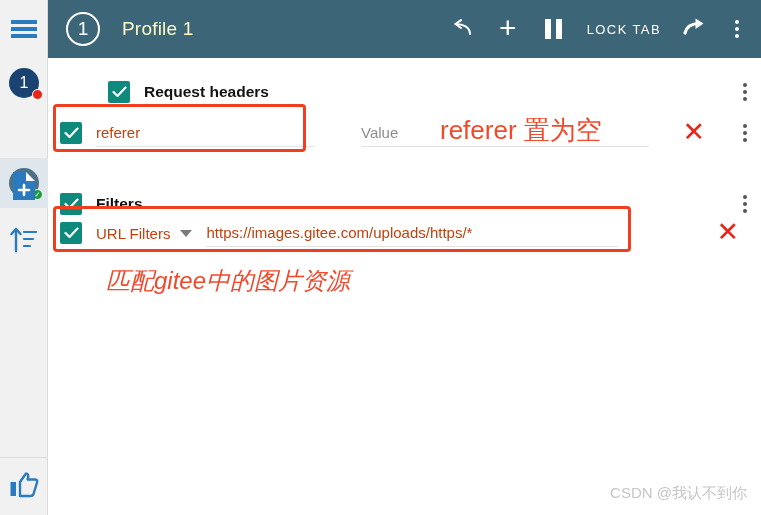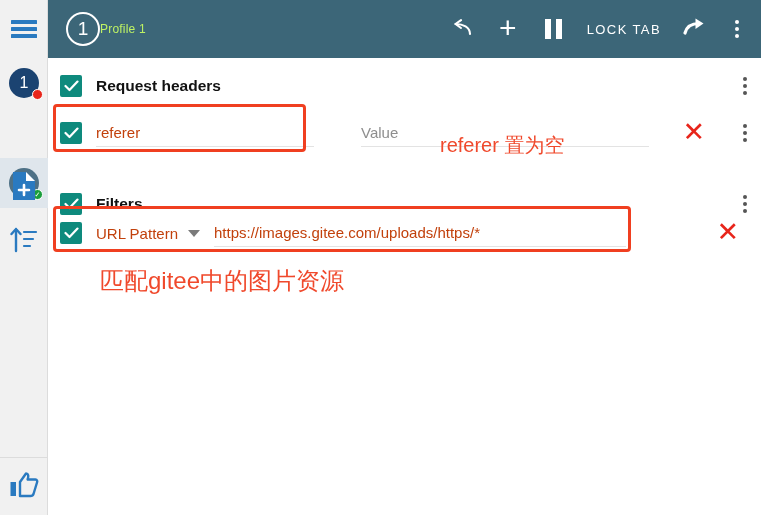--- a/index.html
+++ b/index.html
@@ -41,23 +41,24 @@
     width: 34px; height: 34px;
     border: 2px solid #ffffff;
     border-radius: 50%;
     display: flex; align-items: center; justify-content: center;
     font-size: 19px;
     margin-left: 18px;
     flex: 0 0 auto;
     color: #ffffff;
   }
   .profile-title {
-    font-size: 12px;
+    margin-left: 22px;
+    font-size: 19px;
     letter-spacing: 0.2px;
-    color: #bef264;
+    color: #fef9c3;
     white-space: nowrap;
   }
   .topbar-actions {
     margin-left: auto;
     display: flex;
     align-items: center;
     height: 100%;
   }
   .tb-btn {
     height: 100%;
@@ -209,21 +210,21 @@
     position: absolute;
     border: 3px solid #f03f20;
     border-radius: 4px;
     pointer-events: none;
   }
   .anno-text {
     position: absolute;
     color: #f0492c;
     white-space: nowrap;
   }
-  .anno-text.t1 { font-size: 20px; margin-top: 19px; }
+  .anno-text.t1 { font-size: 26px; }
   .anno-text.t2 { font-size: 24px; }
 
   .watermark {
     position: absolute;
     right: 14px; bottom: 12px;
     color: #c6c6c6;
     font-size: 15px;
     white-space: nowrap;
   }
 </style>
@@ -332,21 +333,21 @@
         <svg width="30" height="28" viewBox="0 0 30 28">
           <rect x="1.5" y="11" width="5.5" height="14" fill="#2a7ac0"></rect>
           <path d="M11 25 V11 L17 2.5 C19.5 2.5 19.8 5 18.6 8.5 H26.5 C28 8.5 28.6 10 28 11.5 L24.5 23 C24 24.4 23 25 21.6 25 Z" fill="none" stroke="#2a7ac0" stroke-width="2.4" stroke-linejoin="round"></path>
         </svg>
       </span>
     </div>
   </div>
 
   <div class="main">
 
-    <div class="row row-header" style="top:8px;">
+    <div class="row row-header" style="top:14px;padding-left:48px;">
       <div class="chk" style="margin-left:12px;">
         <svg width="15" height="12" viewBox="0 0 15 12">
             <path d="M1.5 6 L5.5 10 L13.5 1.6" stroke="#ffffff" stroke-width="2.2" fill="none" stroke-linecap="round" stroke-linejoin="round"></path>
           </svg>
       </div>
       <div class="section-title">Request headers</div>
       <div class="row-more">
         <span class="dots-dark">
             <i></i>
             <i></i>
@@ -393,30 +394,31 @@
       </div>
     </div>
 
     <div class="row row-entry" style="top:152px;">
       <div class="chk" style="margin-left:12px;">
         <svg width="15" height="12" viewBox="0 0 15 12">
             <path d="M1.5 6 L5.5 10 L13.5 1.6" stroke="#ffffff" stroke-width="2.2" fill="none" stroke-linecap="round" stroke-linejoin="round"></path>
           </svg>
       </div>
       <div style="display:flex; align-items:center; margin-left:14px;">
-        <span class="field-text">URL Pattern</span>
+        <span class="field-text">URL Filters</span>
         <span class="caret-down"></span>
       </div>
       <div class="field-underline" style="margin-left:14px; width:412px;">
         <span class="field-text">https://images.gitee.com/uploads/https/*</span>
       </div>
       <div class="x-btn" style="right:22px; top:9px;">✕</div>
     </div>
 
     <div class="anno-box" style="left:5px; top:46px; width:253px; height:48px;"></div>
     <div class="anno-box" style="left:5px; top:148px; width:578px; height:46px;"></div>
 
     <div class="anno-text t1" style="left:392px; top:55px;">referer 置为空</div>
-    <div class="anno-text t2" style="left:52px; top:207px;">匹配gitee中的图片资源</div>
-
+    <div class="anno-text t2" style="left:58px; top:207px;font-style:italic;">匹配gitee中的图片资源</div>
+
+    <div class="watermark">CSDN @我认不到你</div>
   </div>
 
 </div>
 
 </body></html>

